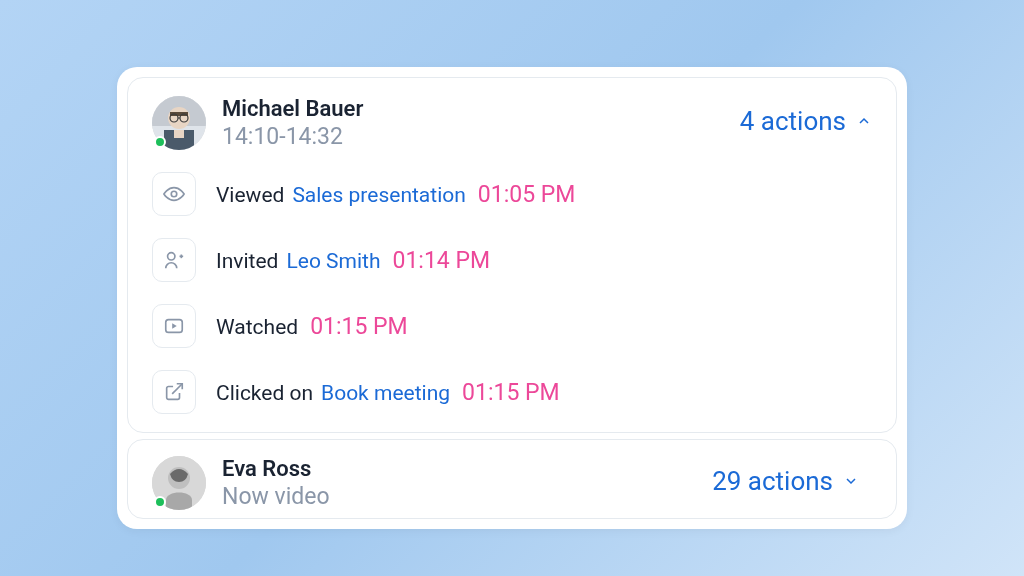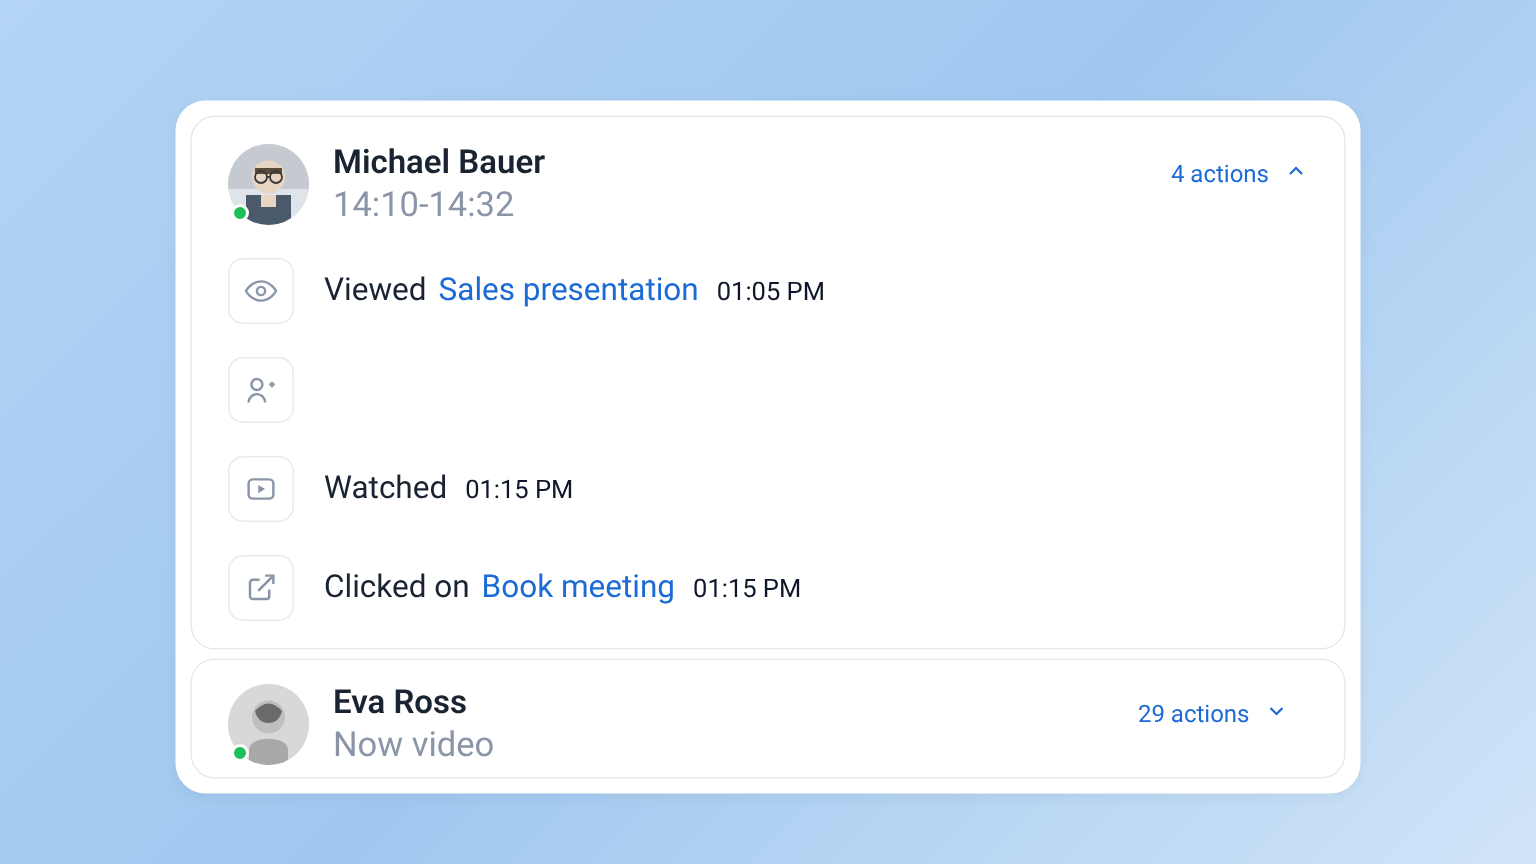--- a/index.html
+++ b/index.html
@@ -68,24 +68,24 @@
       font-weight: 600;
       color: #1a2332;
     }
     .user-sub {
       font-size: 23px;
       color: #8a96a8;
       margin-top: 2px;
     }
     .actions-toggle {
       display: flex;
-      align-items: flex-start;
+      align-items: center;
       gap: 10px;
       color: #1b6ad6;
-      font-size: 16px;
+      font-size: 26px;
       cursor: pointer;
       margin-top: 10px;
     }
     .chevron {
       width: 16px;
       height: 16px;
       stroke: #1b6ad6;
       stroke-width: 2.2;
       fill: none;
     }
@@ -123,22 +123,22 @@
       display: flex;
       align-items: baseline;
       gap: 8px;
       flex-wrap: wrap;
     }
     .activity-link {
       color: #1b6ad6;
       cursor: pointer;
     }
     .activity-time {
-      color: #0f172a;
-      font-size: 17px;
+      color: #ec4899;
+      font-size: 23px;
       margin-left: 4px;
     }
     .card2 {
       border: 1px solid #e5eaef;
       border-radius: 16px;
       margin: 0 10px 10px 10px;
       padding: 16px 37px 8px 24px;
     }
   </style>
 </head>
@@ -196,20 +196,25 @@
 
       <div class="activity-row">
         <div class="icon-box">
           <svg viewBox="0 0 24 24">
               <circle cx="9" cy="8" r="4"></circle>
               <path d="M3 21c0-3.3 2.7-6 6-6s6 2.7 6 6"></path>
               <line x1="18" y1="8" x2="22" y2="8"></line>
               <line x1="20" y1="6" x2="20" y2="10"></line>
             </svg>
         </div>
+        <div class="activity-text">
+          <span>Invited</span>
+          <span class="activity-link">Leo Smith</span>
+          <span class="activity-time">01:14 PM</span>
+        </div>
       </div>
 
       <div class="activity-row">
         <div class="icon-box">
           <svg viewBox="0 0 24 24">
               <rect x="3" y="5" width="18" height="14" rx="3"></rect>
               <polygon points="10,9 10,15 15,12" fill="#8a96a8" stroke="none"></polygon>
             </svg>
         </div>
         <div class="activity-text">

